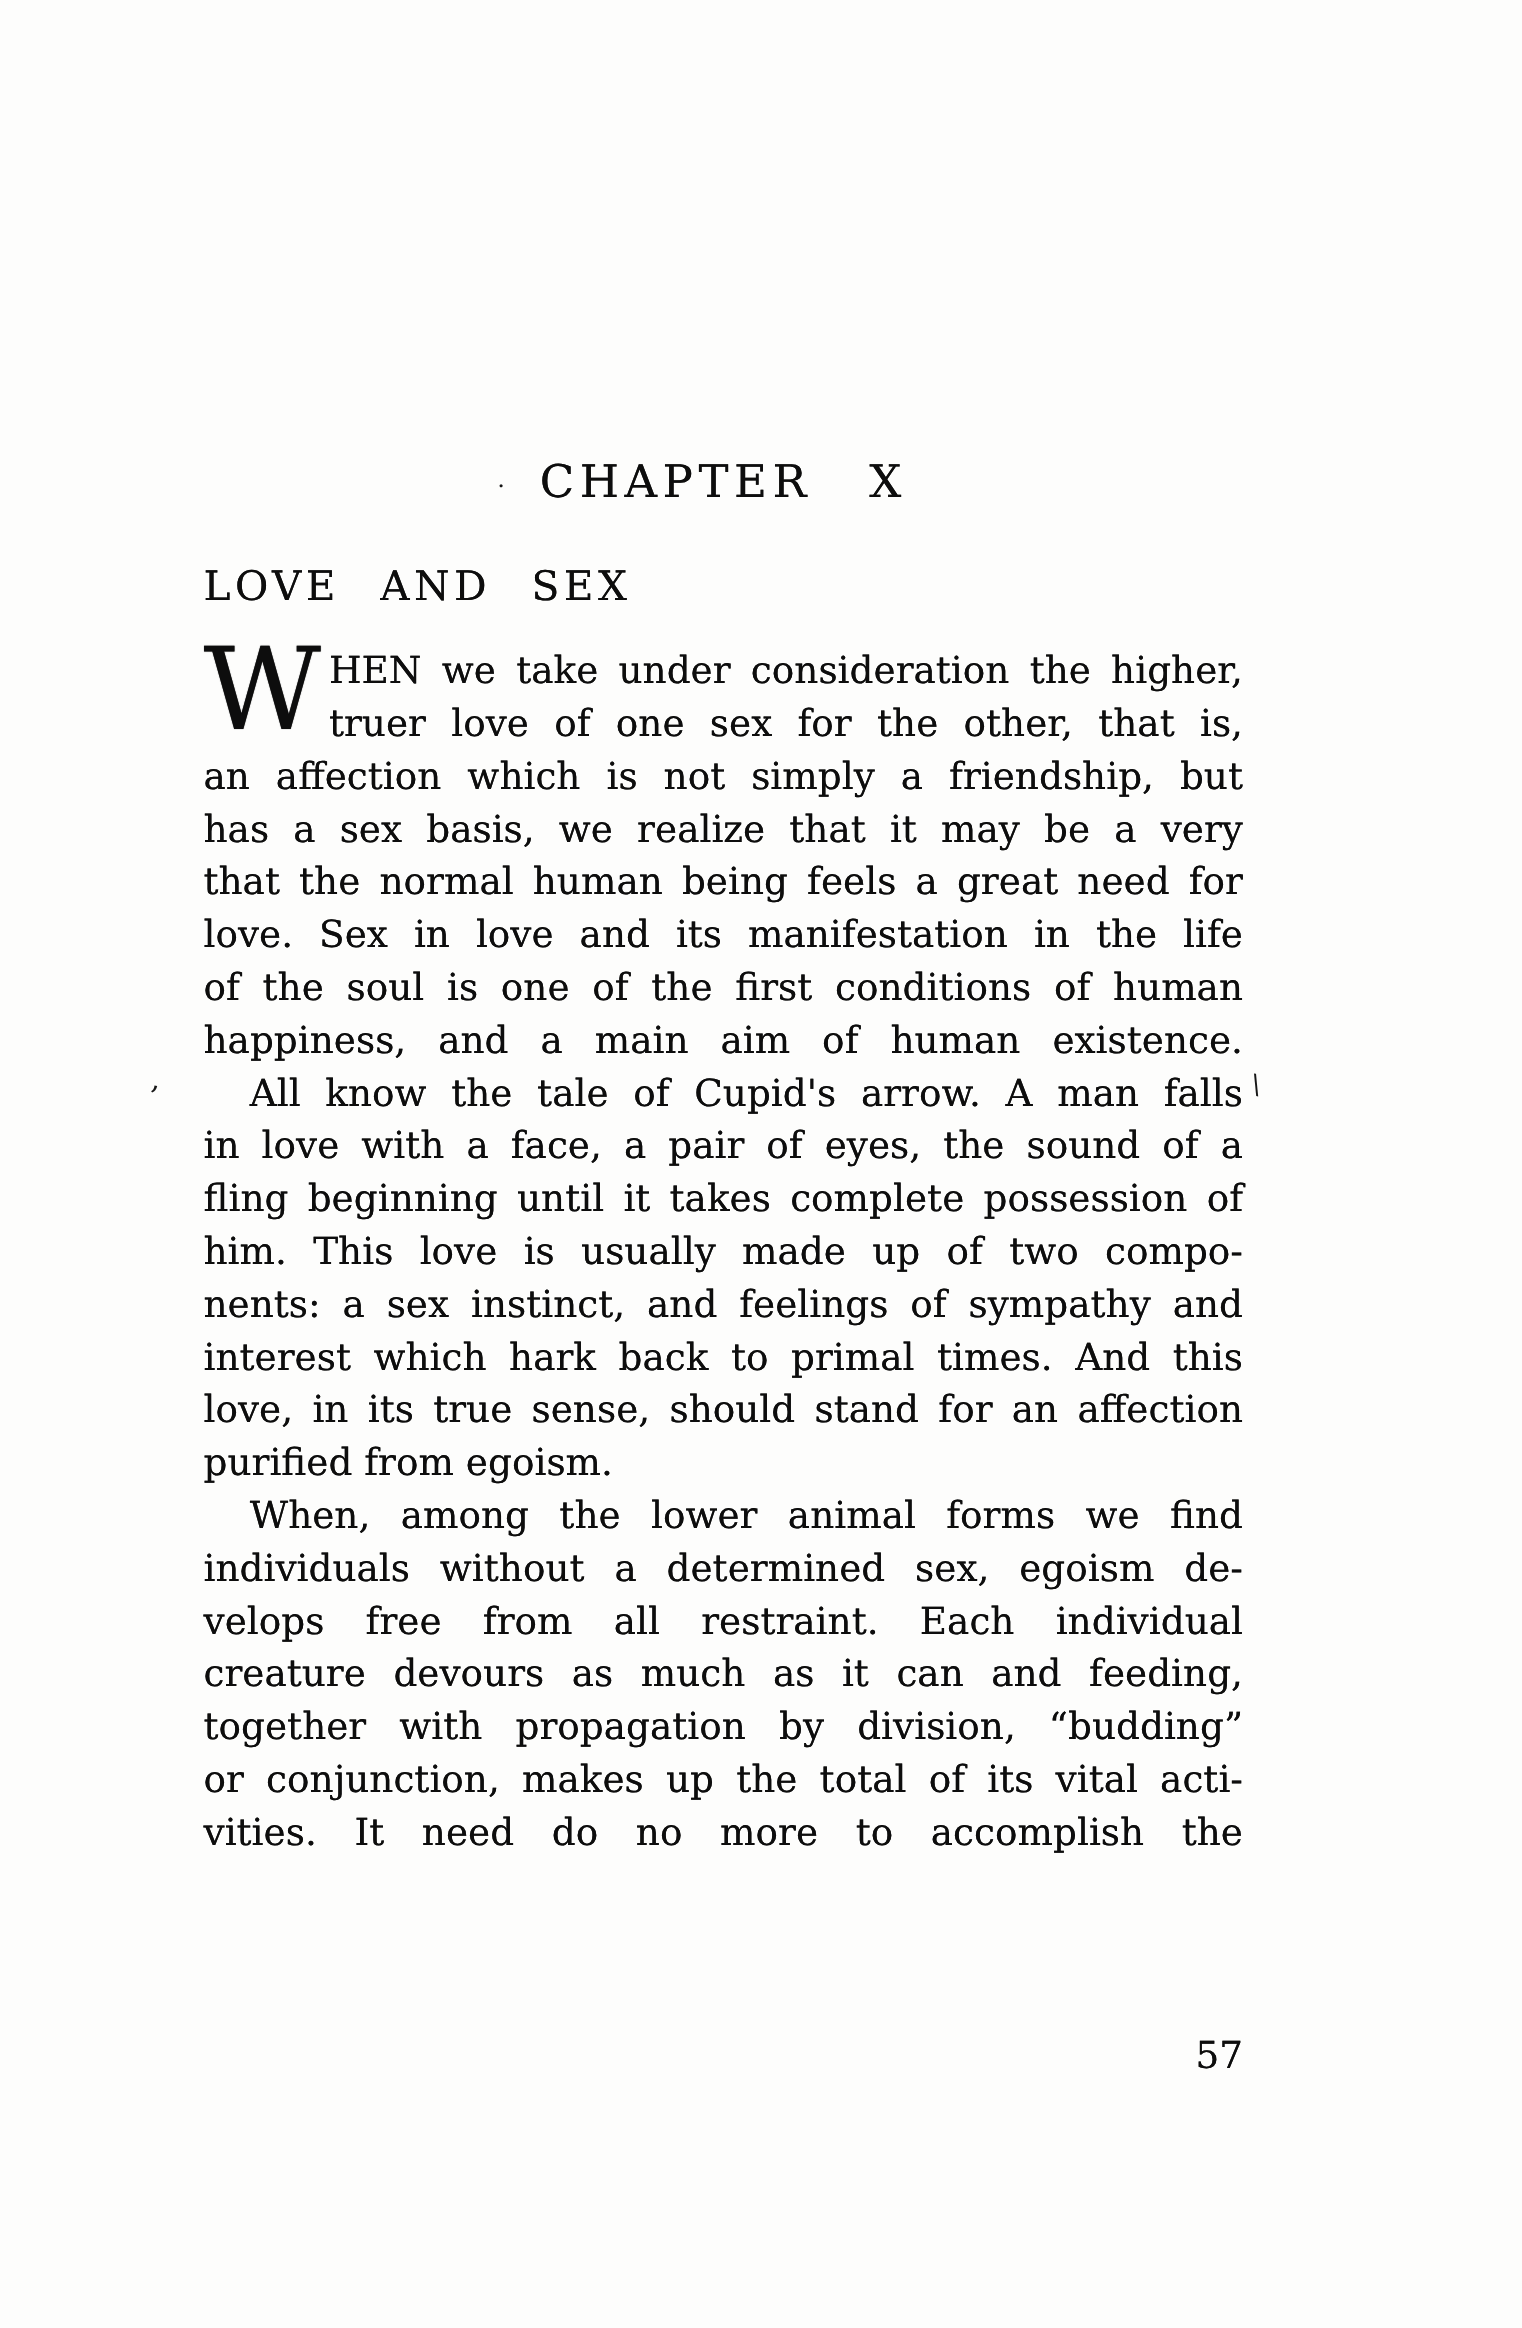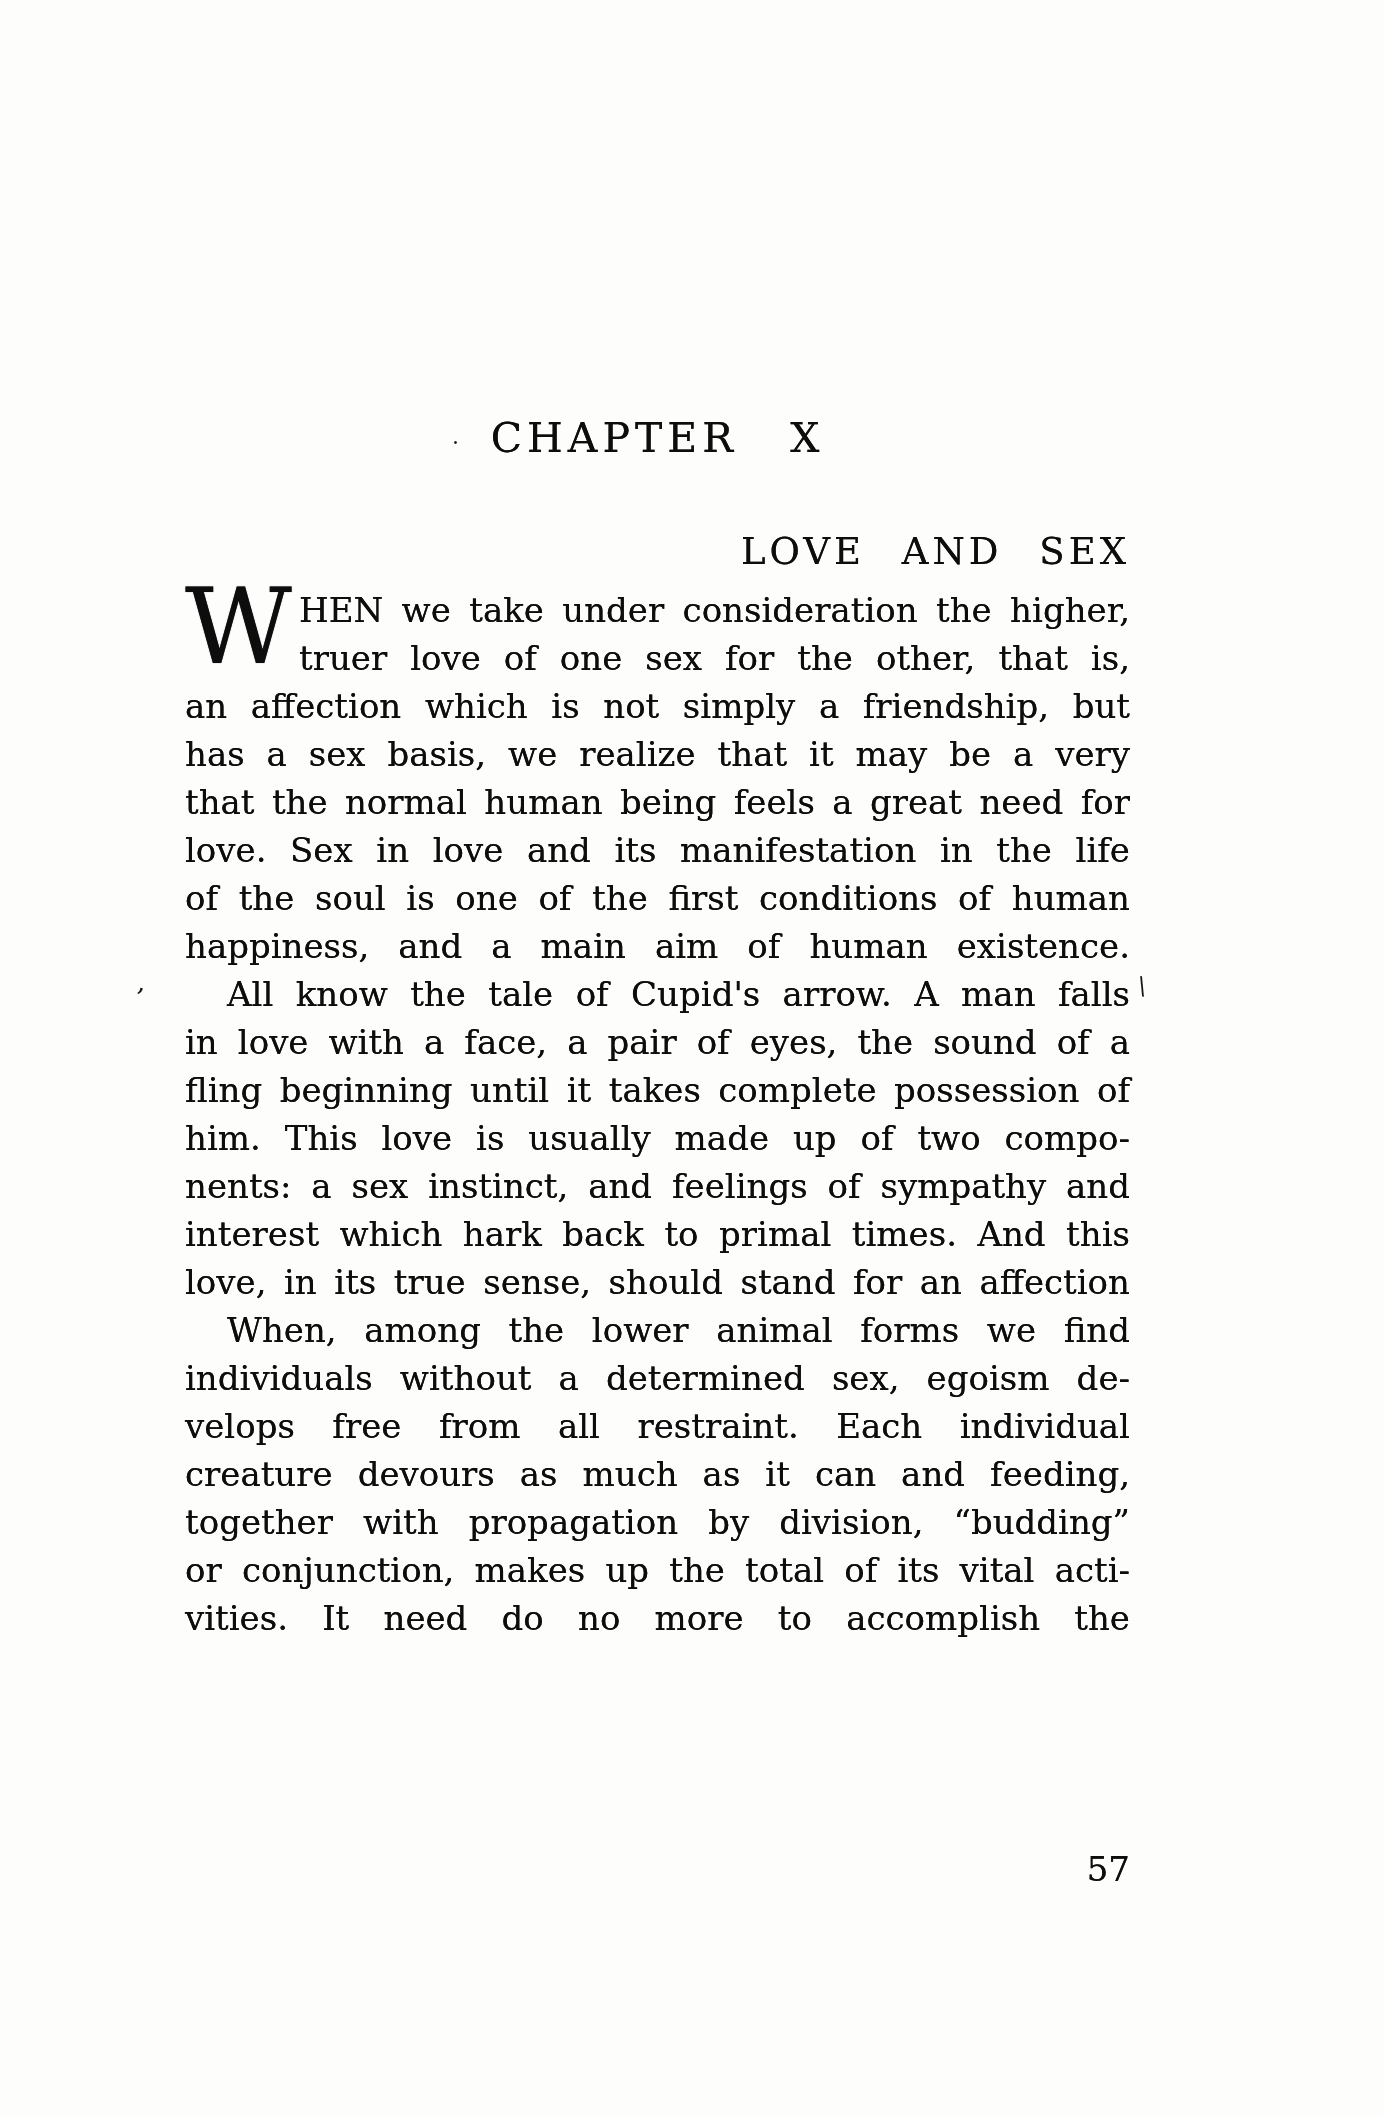--- a/index.html
+++ b/index.html
@@ -14,22 +14,22 @@
   .ink { text-shadow:0 0 0.6px rgba(10,10,10,0.85); }
   .content { position:absolute; left:185px; top:0; width:945px; }
 
   .chapter-heading {
     position:absolute; top:408px; left:0; width:100%;
     text-align:center;
     font-size:41px; line-height:60px;
     letter-spacing:5px; word-spacing:34px;
   }
   .chapter-subheading {
-    position:absolute; top:528px; left:0; width:100%;
-    text-align:right;
+    position:absolute; top:509px; left:0; width:100%;
+    text-align:left;
     font-size:37px; line-height:48px;
     letter-spacing:4px; word-spacing:21px;
   }
 
   .body-block { position:absolute; top:586px; left:0; width:945px; }
   .paragraph { overflow:visible; }
   .line {
     height:48px; line-height:48px;
     font-size:34px;
     text-align:justify; text-align-last:justify;
@@ -85,20 +85,21 @@
           <div class="line">happiness, and a main aim of human existence.</div>
         </div>
       <div class="paragraph">
           <div class="line indent">All know the tale of Cupid's arrow.  A man falls</div>
           <div class="line">in love with a face, a pair of eyes, the sound of a</div>
           <div class="line">fling beginning until it takes complete possession of</div>
           <div class="line">him.  This love is usually made up of two compo-</div>
           <div class="line">nents: a sex instinct, and feelings of sympathy and</div>
           <div class="line">interest which hark back to primal times.  And this</div>
           <div class="line">love, in its true sense, should stand for an affection</div>
+          <div class="line endline">purified from egoism.</div>
         </div>
       <div class="paragraph">
           <div class="line indent">When, among the lower animal forms we find</div>
           <div class="line">individuals without a determined sex, egoism de-</div>
           <div class="line">velops free from all restraint.  Each individual</div>
           <div class="line">creature devours as much as it can and feeding,</div>
           <div class="line">together with propagation by division, “budding”</div>
           <div class="line">or conjunction, makes up the total of its vital acti-</div>
           <div class="line">vities.  It need do no more to accomplish the</div>
         </div>

